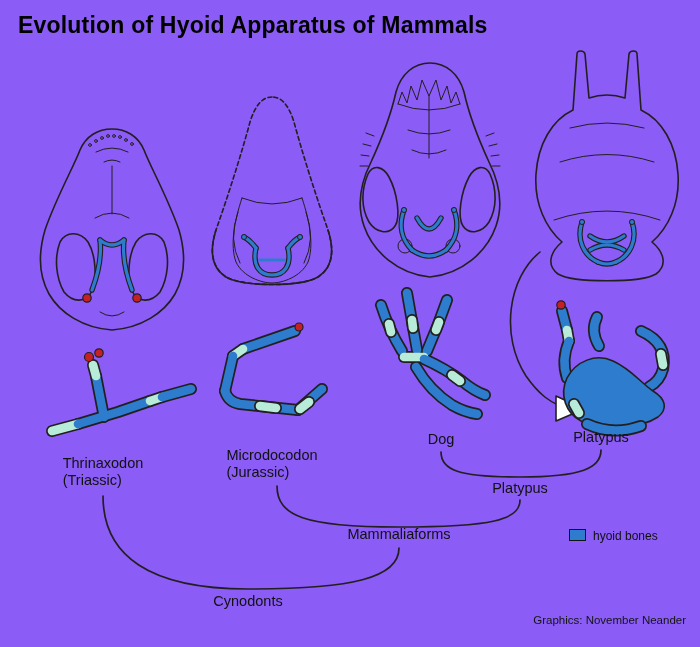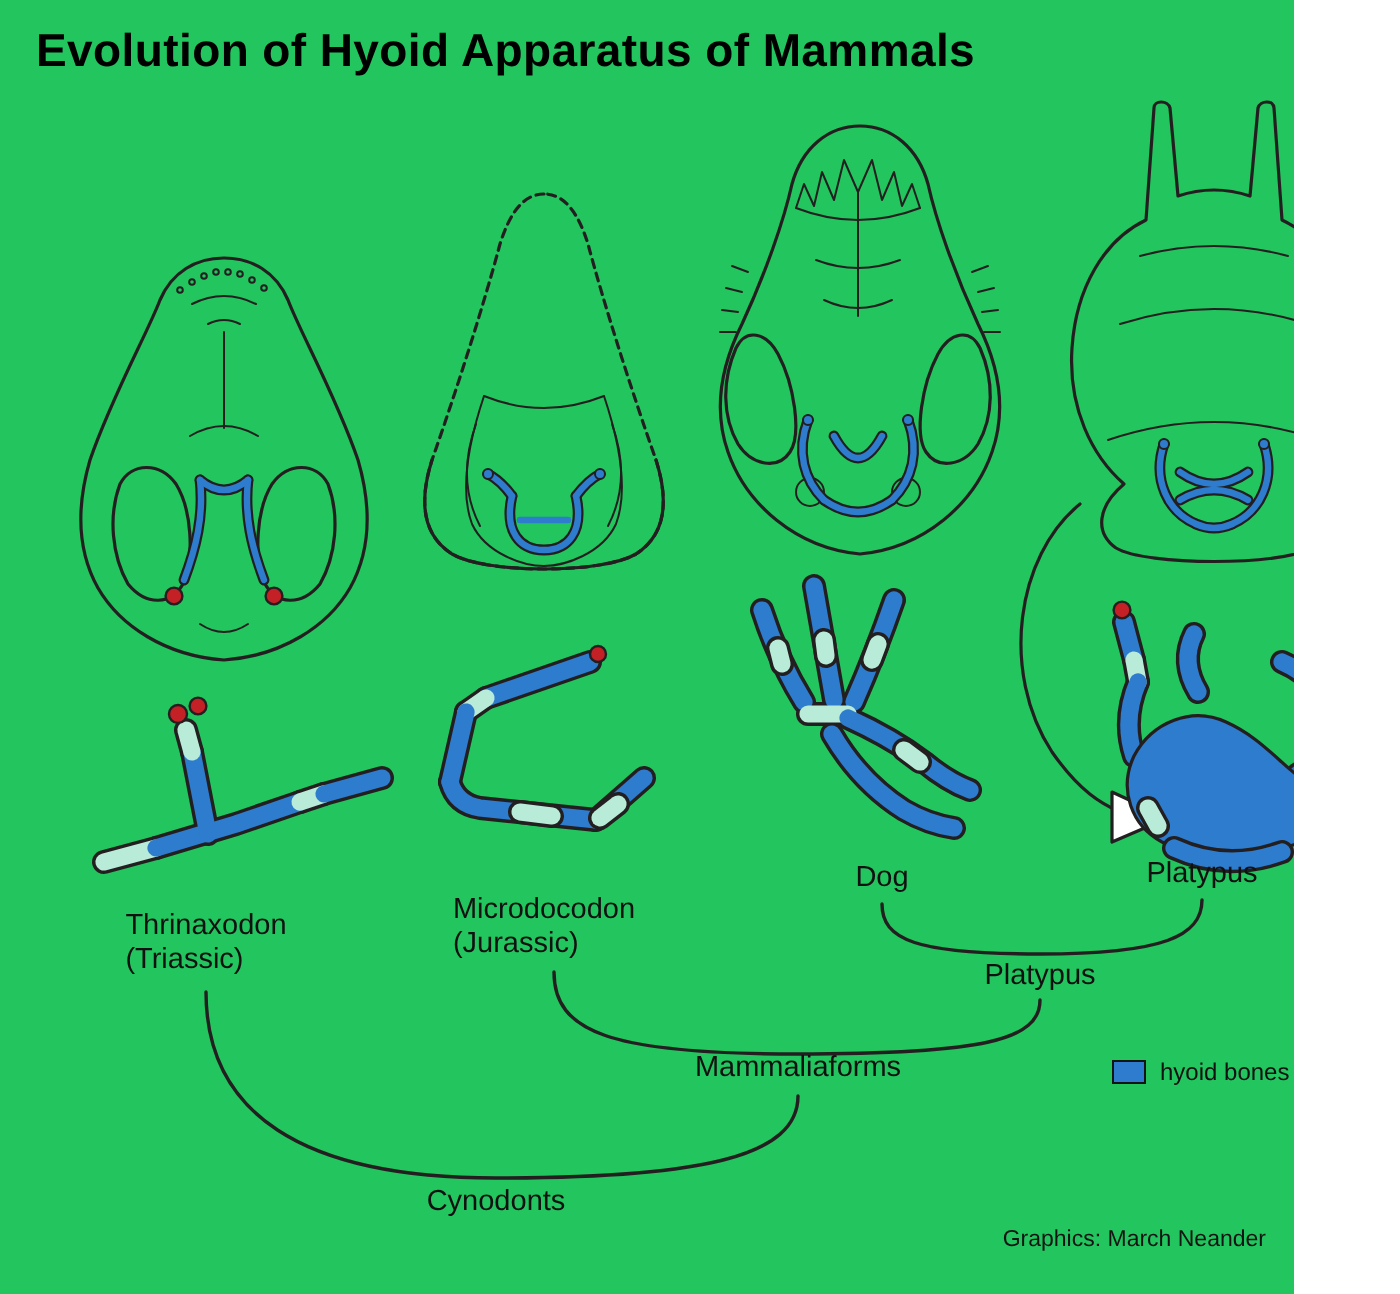--- a/index.html
+++ b/index.html
@@ -4,26 +4,26 @@
 <style>
   :root{
     --hyoid-blue:#2e7ccd;
     --cartilage-teal:#b9ecd8;
     --marker-red:#c42127;
     --line-black:#231f20;
   }
   *{margin:0;padding:0;box-sizing:border-box}
   html,body{background:#ffffff}
   body{font-family:"Liberation Sans",sans-serif;color:#111}
-  .canvas{position:relative;width:647px;height:647px;background:#22c55e;overflow:hidden}
+  .canvas{position:relative;width:700px;height:647px;background:#8b5cf6;overflow:hidden}
   .art{position:absolute;left:0;top:0}
   .title{position:absolute;left:18px;top:12px;font-size:23px;font-weight:700;color:#000;letter-spacing:.2px}
   .label{position:absolute;transform:translateX(-50%);font-size:14.5px;line-height:17px;white-space:nowrap;color:#111}
   .italic{}
-  .legend{position:absolute;left:556px;top:529px;display:flex;align-items:center;gap:7px}
+  .legend{position:absolute;left:569px;top:529px;display:flex;gap:7px}
   .legend-swatch{width:17px;height:12px;background:var(--hyoid-blue);border:1.3px solid #141414}
   .legend-text{font-size:12px}
   .credits{position:absolute;right:14px;top:612px;text-align:right;font-size:11.5px;line-height:16px;color:#141414}
 
   
   .oline{fill:none;stroke:var(--line-black);stroke-width:1.6;stroke-linecap:round;stroke-linejoin:round}
   .oline-thin{fill:none;stroke:var(--line-black);stroke-width:1;stroke-linecap:round;stroke-linejoin:round}
   .dashed{stroke-dasharray:4 3}
   .brace{fill:none;stroke:var(--line-black);stroke-width:1.7;stroke-linecap:round}
   .hl-o{fill:none;stroke:var(--line-black);stroke-width:5.4;stroke-linecap:round;stroke-linejoin:round}
@@ -258,16 +258,16 @@
   <div class="label" style="left:520px;top:480px">Platypus</div>
   <div class="label" style="left:399px;top:526px">Mammaliaforms</div>
   <div class="label" style="left:248px;top:593px">Cynodonts</div>
 
   <div class="legend">
     <span class="legend-swatch"></span>
     <span class="legend-text">hyoid bones</span>
   </div>
 
   <div class="credits">
-    <div>Graphics: March Neander</div>
+    <div>Graphics: November Neander</div>
   </div>
 
 </div>
 
 </body></html>

